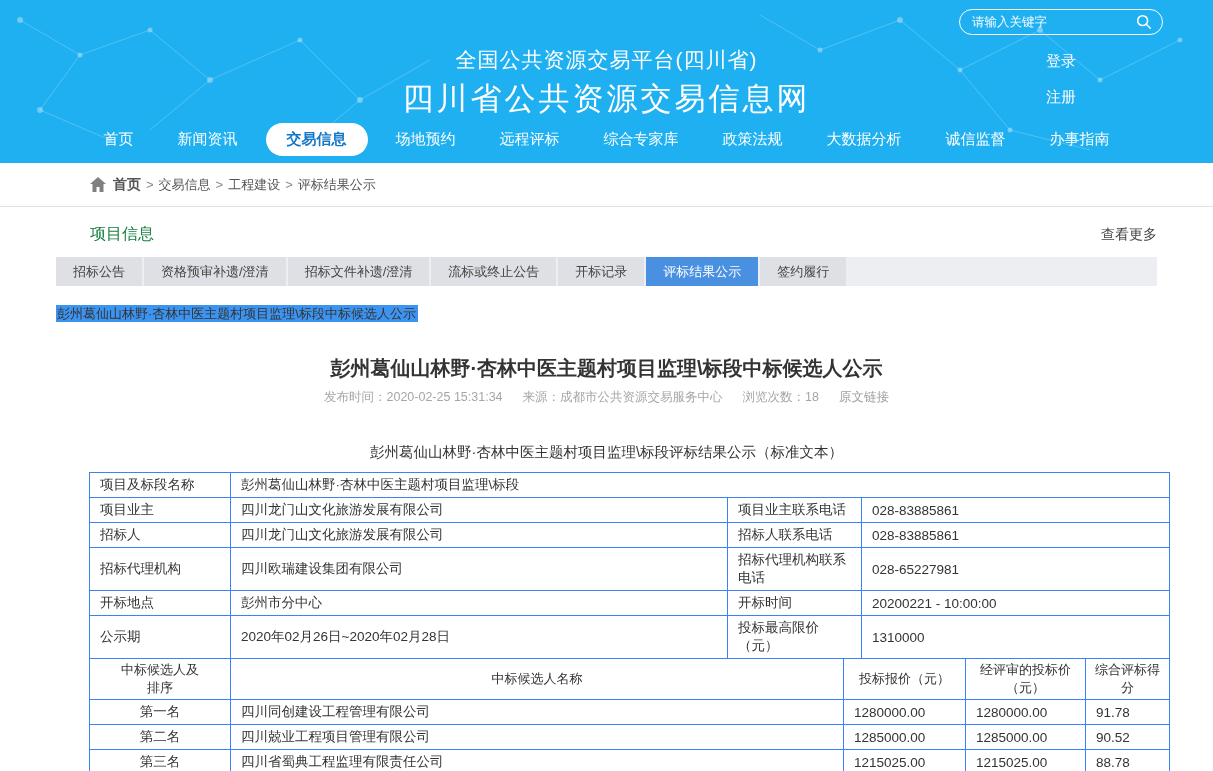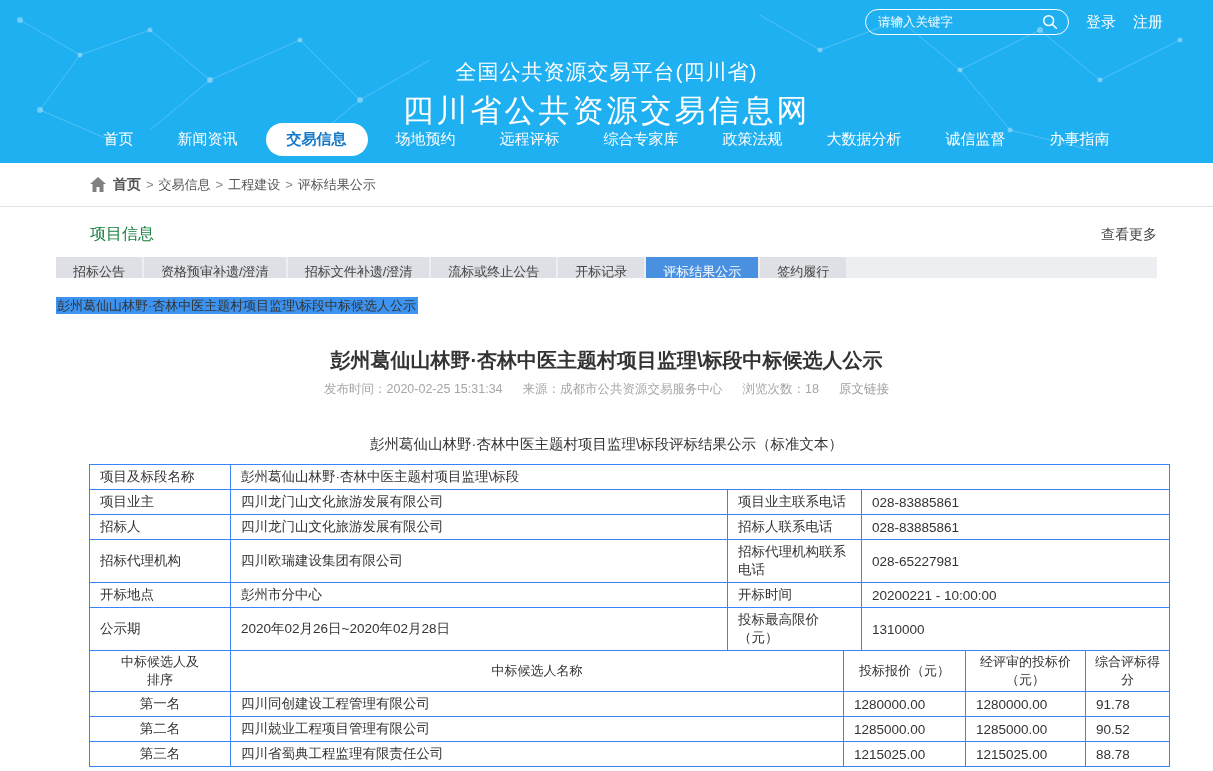--- a/index.html
+++ b/index.html
@@ -2,46 +2,46 @@
 <html><head>
 <meta charset="utf-8">
 <style>
   * { margin:0; padding:0; box-sizing:border-box; }
   body { font-family:"Liberation Sans","DejaVu Sans",sans-serif; background:#fff; }
   .page { position:relative; width:1213px; height:771px; overflow:hidden; background:#fff; }
 
   
   .site-header { position:relative; height:163px; background:#1fb0f2; color:#fff; overflow:hidden; }
   .pattern { position:absolute; inset:0; pointer-events:none; }
-  .topbar { position:absolute; top:9px; right:50px; display:flex; align-items:center; gap:17px; z-index:3; }
+  .topbar { position:absolute; top:9px; right:50px; display:flex; align-items:center; gap:17px; z-index:3;flex-direction:column; }
   .search-box { display:flex; align-items:center; width:204px; height:26px; border:1px solid #fff; border-radius:14px; padding:0 9px 0 12px; }
   .search-box input { flex:1; background:transparent; border:none; outline:none; color:#fff; font-size:12.5px; font-family:inherit; }
   .search-box input::placeholder { color:#fff; opacity:.95; }
   .auth-link { color:#fff; font-size:15px; text-decoration:none; cursor:pointer; }
-  .banner { position:relative; text-align:center; padding-top:58px; z-index:2; }
+  .banner { position:relative; text-align:center; padding-top:46px; z-index:2; }
   .banner-sub { font-size:21px; letter-spacing:1px; }
   .banner-title { font-size:31px; font-weight:normal; letter-spacing:3px; margin-top:4px; }
   .main-nav { position:absolute; left:0; right:0; bottom:7px; display:flex; justify-content:center; align-items:center; z-index:2; }
   .nav-item { margin:0 22px; padding:7px 0; font-size:15px; color:#fff; cursor:pointer; white-space:nowrap; }
   .nav-item.active { background:#fff; color:#1478c8; font-weight:bold; border-radius:17px; padding:7px 21px; margin:0 6px; }
 
   
   .breadcrumb-bar { display:flex; align-items:center; height:44px; padding-left:90px; border-bottom:1px solid #e2e2e2; font-size:13px; color:#555; background:#fff; }
   .crumb-home-icon { display:inline-flex; margin-right:7px; }
   .crumb-home { font-weight:bold; color:#333; font-size:14px; cursor:pointer; }
   .crumb-sep { margin:0 5px; color:#888; }
   .crumb { color:#555; cursor:pointer; }
 
   
   .content { position:relative; padding:0 56px; }
   .section-head { display:flex; justify-content:space-between; align-items:center; padding:17px 0 12px 34px; }
   .section-title { font-size:16px; color:#15803d; font-weight:normal; }
   .more-link { font-size:14px; color:#444; cursor:pointer; text-decoration:none; }
 
-  .tab-row { display:flex; height:21px; background:#edeef2; }
+  .tab-row { display:flex; height:29px; background:#edeef2; }
   .tab { line-height:29px; padding:0 17px; margin-right:2px; background:#dee0e5; color:#444; font-size:13px; white-space:nowrap; cursor:pointer; }
   .tab.active { background:#4a90e0; color:#fff; }
 
   .selected-line { margin-top:19px; font-size:13px; line-height:17px; }
   .selected-text { background:#3d94f0; color:#333; padding:1px 2px 1px 1px; }
 
   .article-title { margin-top:33px; text-align:center; font-size:20px; font-weight:bold; color:#333; }
   .meta { margin-top:7px; display:flex; justify-content:center; gap:20px; font-size:12.5px; color:#a6a6a6; }
   .meta .orig-link { color:#a0a0a0; cursor:pointer; text-decoration:none; }
   .table-title { margin-top:37px; text-align:center; font-size:14.5px; color:#333; }

